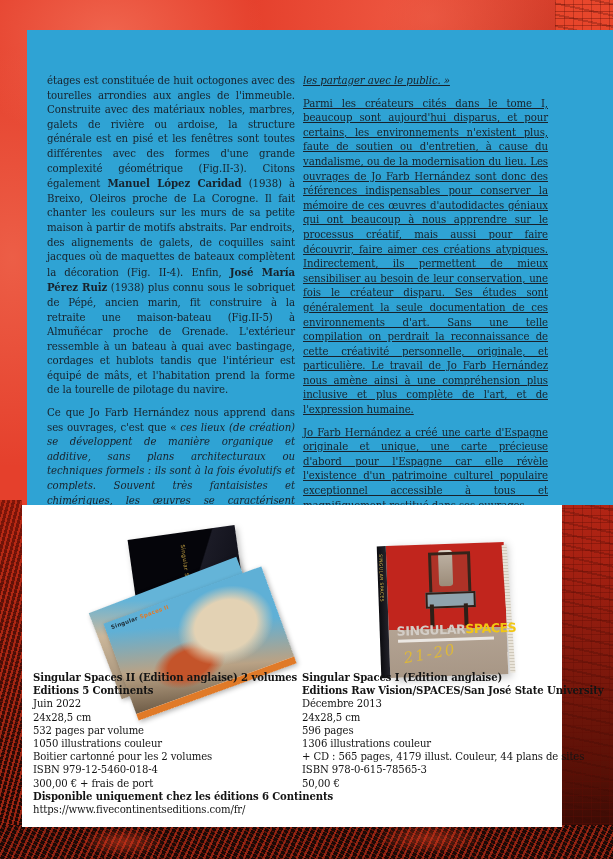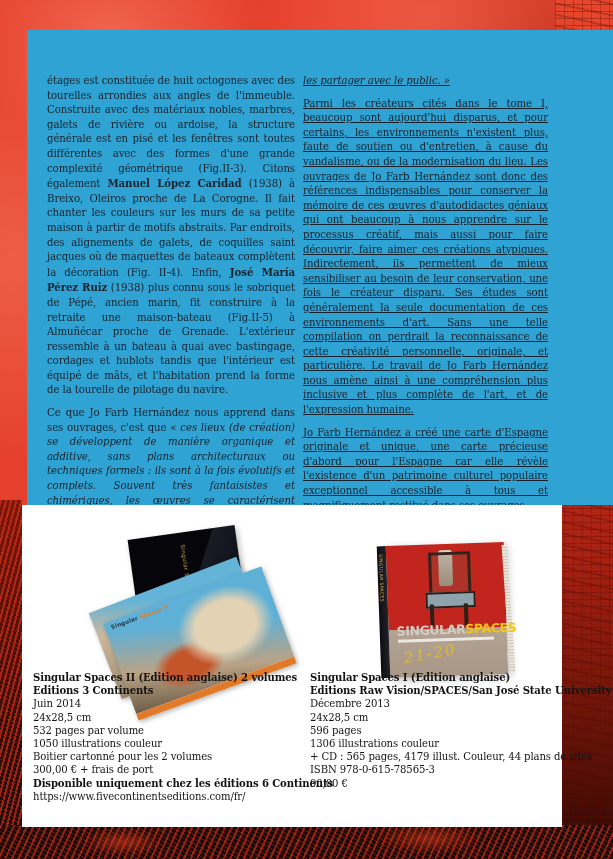--- a/index.html
+++ b/index.html
@@ -63,21 +63,21 @@
   .signature{margin-top:6px;text-align:right;font-weight:bold;font-size:10.8px;}
   .signature div{margin-bottom:5px;}
   
   .bookinfo{
     position:absolute;font-size:10.1px;line-height:13.2px;color:#141414;
     letter-spacing:-0.12px;
   }
   .bookinfo .bl{white-space:nowrap;}
   .bookinfo .bold{font-weight:bold;}
   .binfo-1{left:11px;top:166px;width:262px;}
-  .binfo-2{left:280px;top:166px;width:256px;margin-left:8px;}
+  .binfo-2{left:280px;top:166px;width:256px;}
   .url{color:#141414;text-decoration:none;}
   
   .bk1{position:absolute;left:60px;top:25px;width:220px;height:160px;}
   .slipcase{
     position:absolute;left:52px;top:2px;width:108px;height:100px;
     background:linear-gradient(115deg,#05050a 55%,#1b1b26 56%,#0a0a12);
     transform:rotate(-8deg);box-shadow:2px 3px 6px rgba(0,0,0,.25);
   }
   .slipcase .gold{
     position:absolute;left:50%;top:12px;transform:translateX(-50%);
@@ -199,37 +199,38 @@
           <div class="leg2"></div>
         </div>
         <div class="b2title"><span class="t1">SINGULAR</span><span class="t2">SPACES</span></div>
         <div class="b2sub"></div>
         <div class="b2mark">21-20</div>
       </div>
     </div>
 
     <div class="bookinfo binfo-1">
       <div class="bl bold">Singular Spaces II (Edition anglaise) 2 volumes</div>
-      <div class="bl bold">Editions 3 Continents</div>
-      <div class="bl">Juin 2014</div>
+      <div class="bl bold">Editions 5 Continents</div>
+      <div class="bl">Juin 2022</div>
       <div class="bl">24x28,5 cm</div>
       <div class="bl">532 pages par volume</div>
       <div class="bl">1050 illustrations couleur</div>
       <div class="bl">Boitier cartonné pour les 2 volumes</div>
+      <div class="bl">ISBN 979-12-5460-018-4</div>
       <div class="bl">300,00 € + frais de port</div>
       <div class="bl bold">Disponible uniquement chez les éditions 6 Continents</div>
       <div class="bl"><a href="#" class="url">https://www.fivecontinentseditions.com/fr/</a></div>
     </div>
 
     <div class="bookinfo binfo-2">
       <div class="bl bold">Singular Spaces I (Edition anglaise)</div>
       <div class="bl bold">Editions Raw Vision/SPACES/San José State University</div>
       <div class="bl">Décembre 2013</div>
       <div class="bl">24x28,5 cm</div>
       <div class="bl">596 pages</div>
       <div class="bl">1306 illustrations couleur</div>
       <div class="bl">+ CD : 565 pages, 4179 illust. Couleur, 44 plans de sites</div>
       <div class="bl">ISBN 978-0-615-78565-3</div>
-      <div class="bl">90,00 €</div>
+      <div class="bl">50,00 €</div>
     </div>
 
   </div>
 </div>
 
 </body></html>

